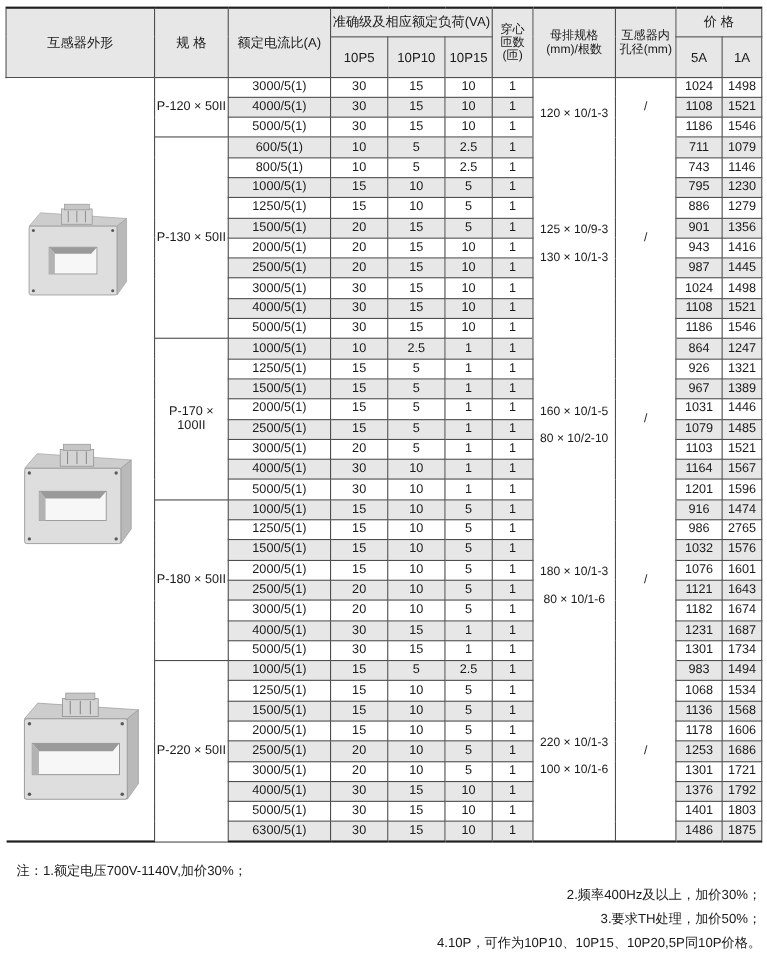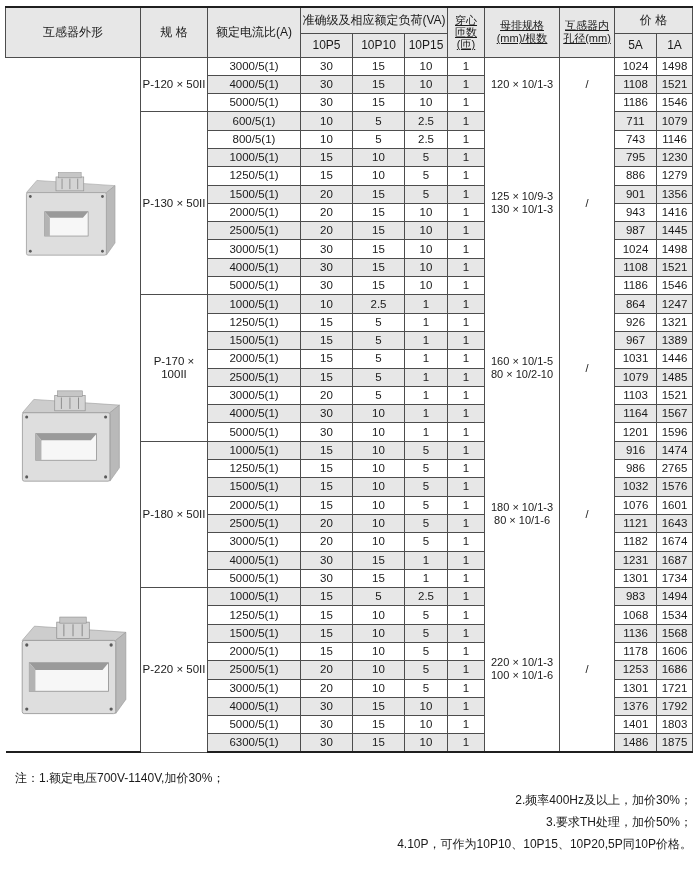--- a/index.html
+++ b/index.html
@@ -32,37 +32,37 @@
     overflow: hidden;
   }
   thead th {
     background: var(--header-bg);
     font-weight: normal;
     font-size: 12px;
     line-height: 14px;
   }
   thead tr:first-child th { border-top: 2px solid var(--border-heavy); }
   thead tr.h1 th { height: 26px; }
-  thead tr.h2 th { height: 24px; }
-  thead th .th-line { line-height: 13px; font-size: 11px; text-decoration: underline; }
+  thead tr.h2 th { height: 37px; }
+  thead th .th-line { line-height: 13px; font-size: 11px; }
   thead th.turns-h .th-line { line-height: 12px; font-size: 11px; }
 
   tbody td {
     font-size: 11.5px;
     height: 18.3px;
     line-height: 13px;
     background: #ffffff;
   }
   tbody td.stripe { background: var(--stripe-bg); }
   tbody td.spec-cell { font-size: 11.5px; margin-top: 33px; }
   tbody td.busbar-cell, tbody td.bore-cell {
     border-top: none; border-bottom: none;
     font-size: 11px;
   }
-  tbody td.busbar-cell .bus-line { line-height: 13px; }
+  tbody td.busbar-cell .bus-line { line-height: 13px; margin-top: 12px; }
   tbody td.last-g { border-bottom: 2px solid var(--border-heavy); }
   tbody tr:last-child td { border-bottom: 2px solid var(--border-heavy); }
 
   td.shape-cell {
     border-left: none;
     border-bottom: 2px solid var(--border-heavy);
     position: relative;
     background: #ffffff;
   }
   .photo { position: absolute; }

